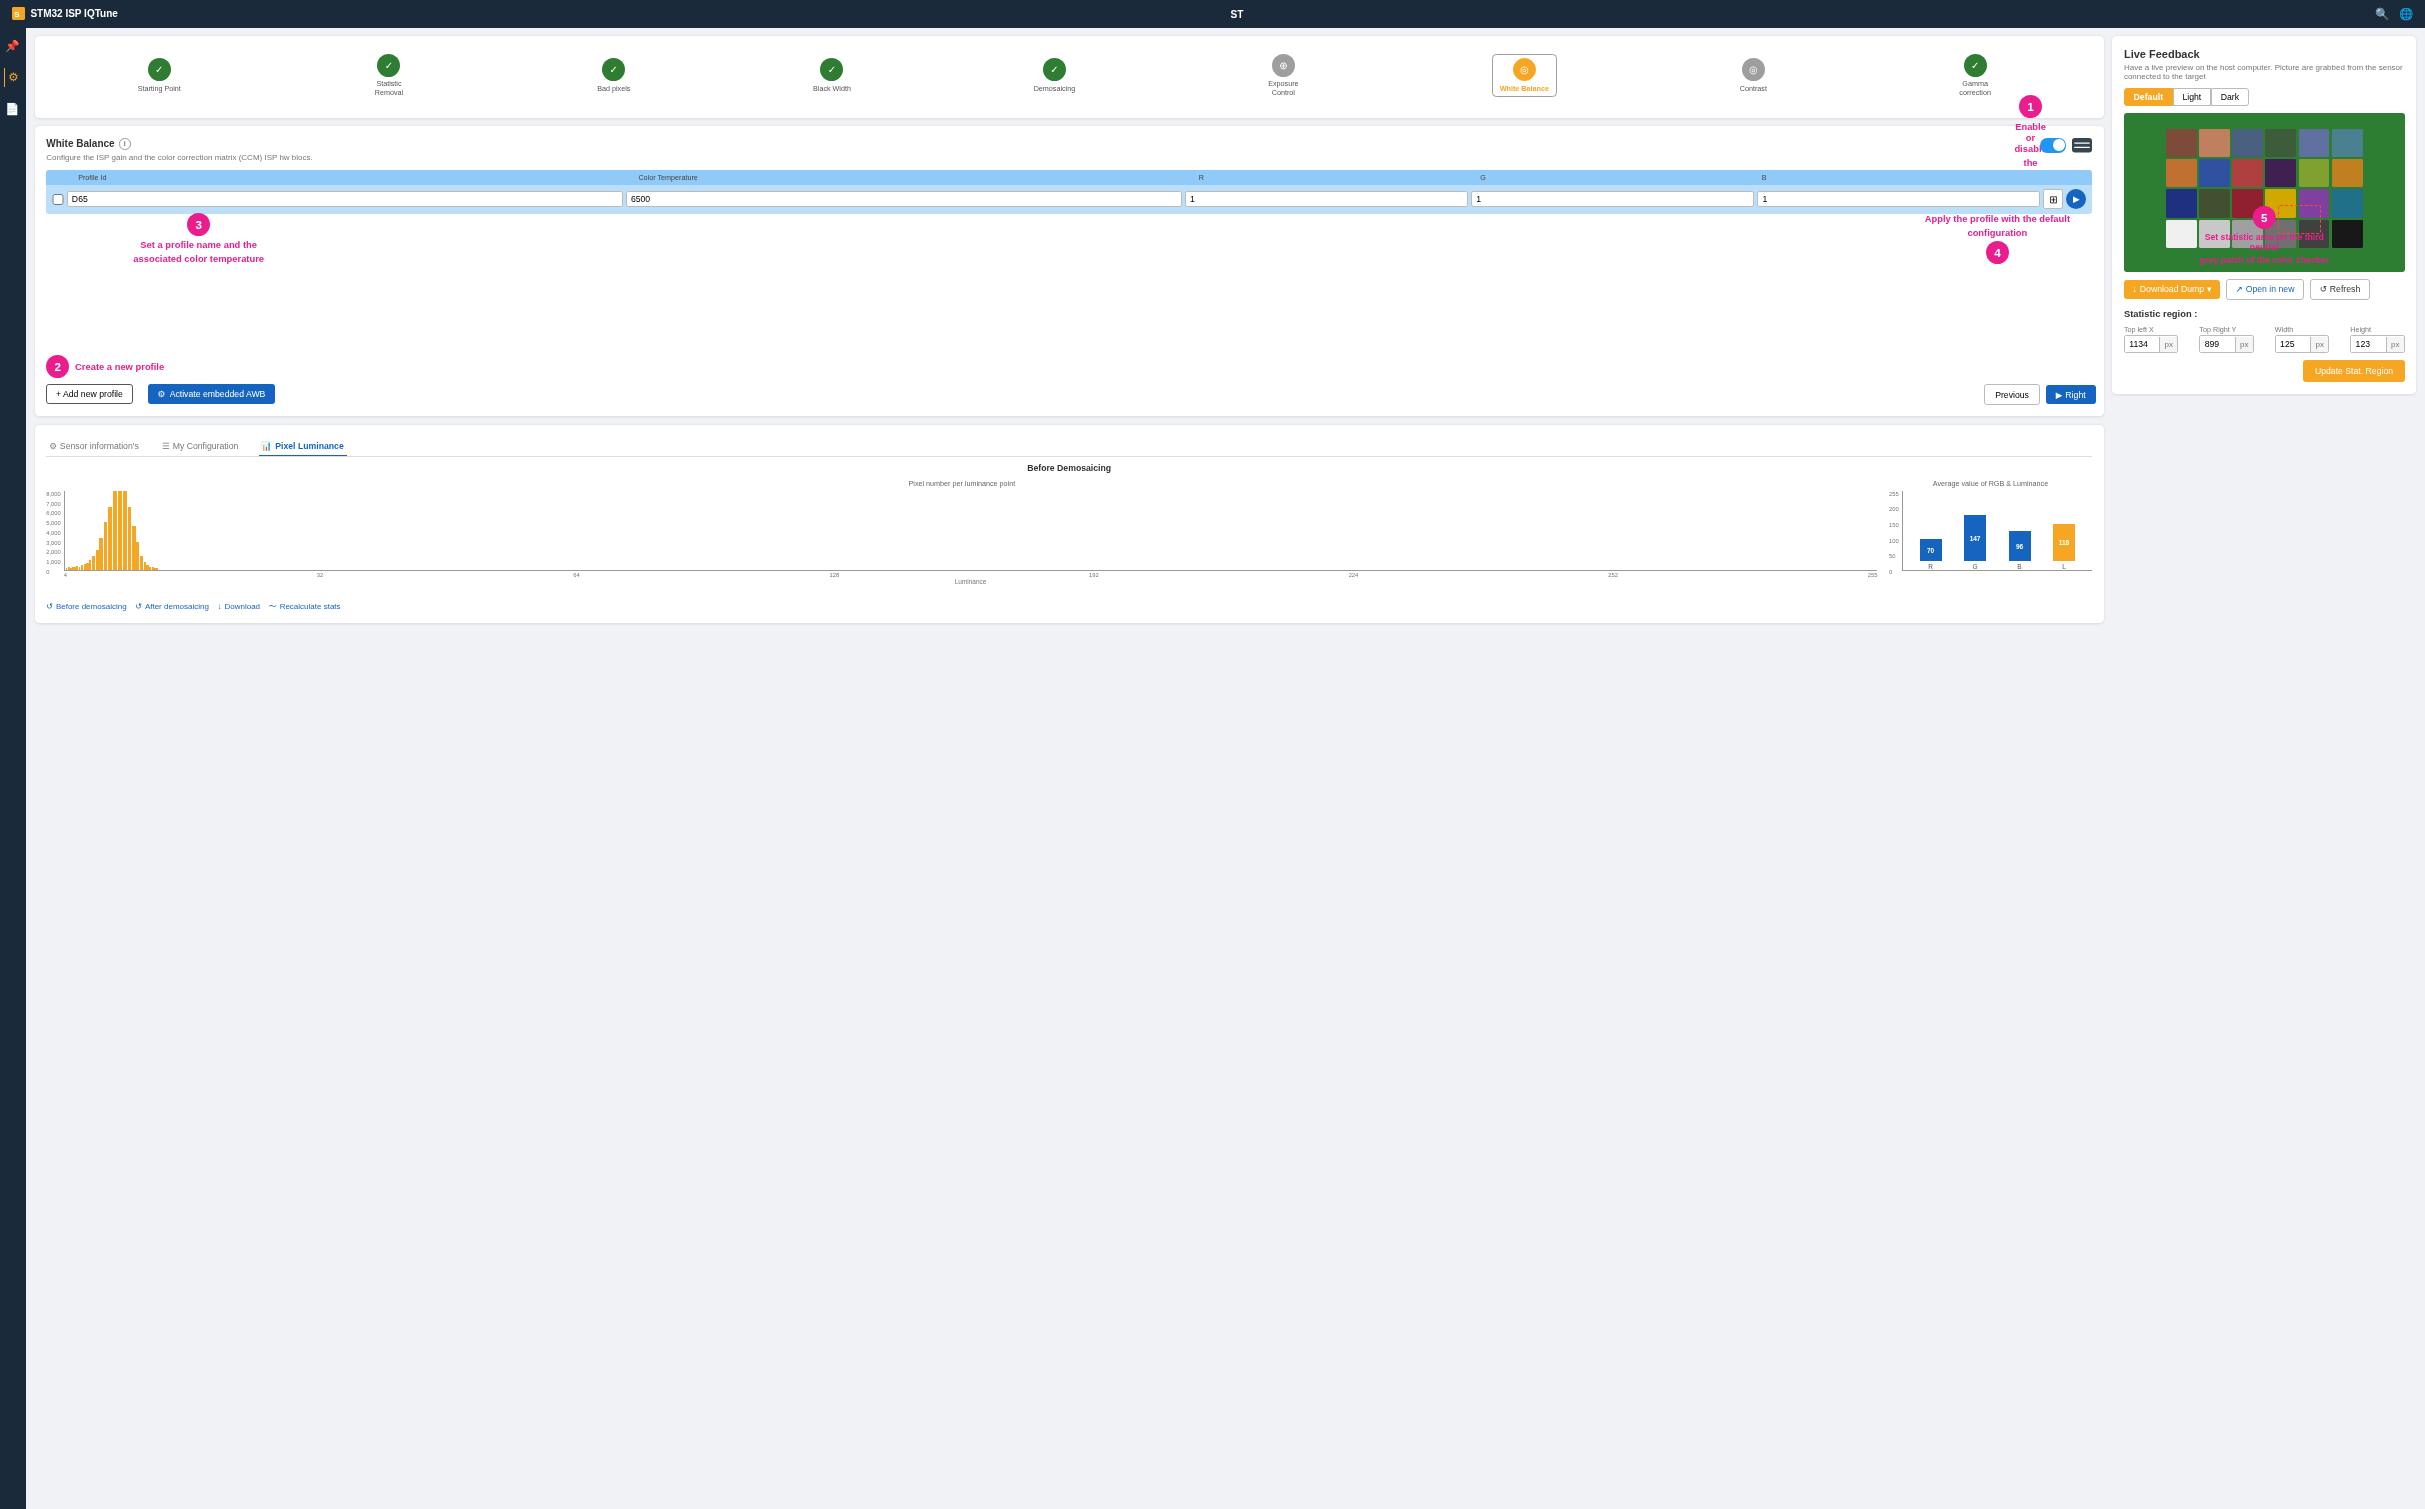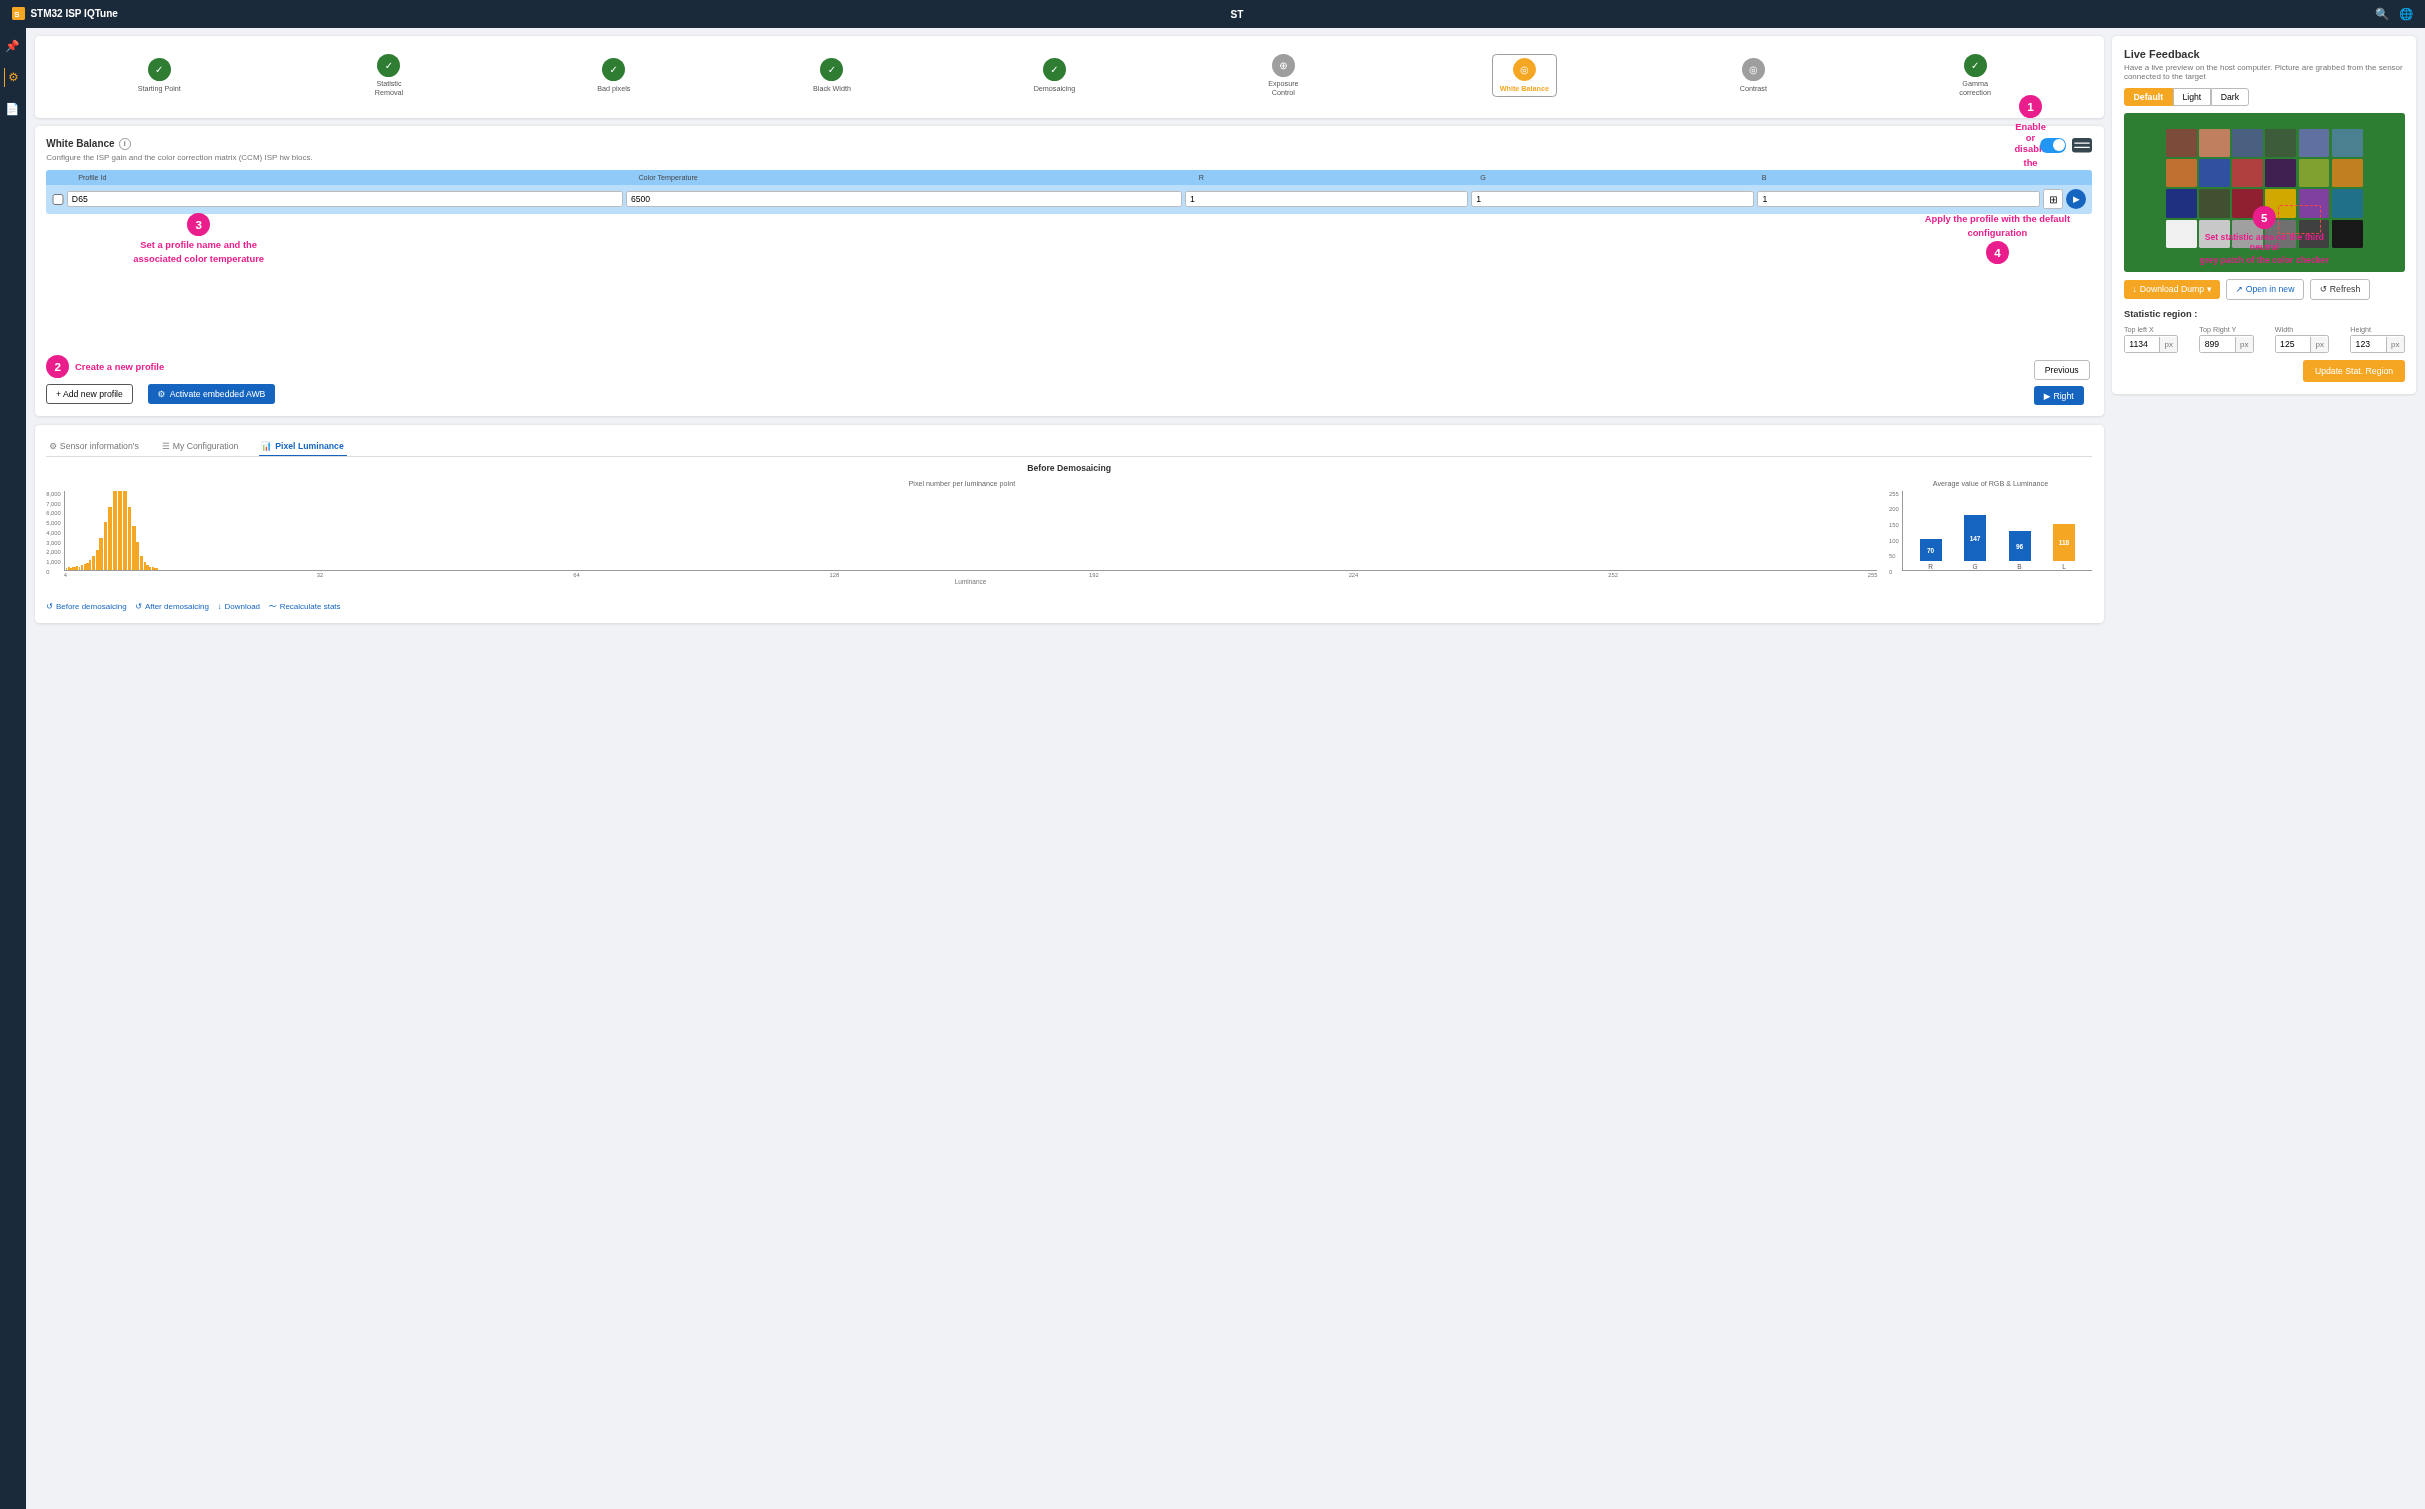--- a/index.html
+++ b/index.html
@@ -363,21 +363,21 @@
         </div>
 
         <div style="position:absolute;bottom:12px;left:11.6px;display:flex;gap:15px;">
           <button class="btn-add">+ Add new profile</button>
           <button class="btn-awb">
             <span>⚙</span>
             <span>Activate embedded AWB</span>
           </button>
         </div>
 
-        <div style="position:absolute;bottom:11.6px;right:14px;display:flex;gap:5.8px;align-items:flex-start;flex-direction:column;">
+        <div style="position:absolute;bottom:11.6px;right:8px;display:flex;gap:5.8px;align-items:center;">
           <button class="btn-prev">Previous</button>
           <button class="btn-next">
             <span>▶</span>
             <span>Right</span>
           </button>
         </div>
       </div>
 
       <div class="card">
         <div class="chart-tabs">

